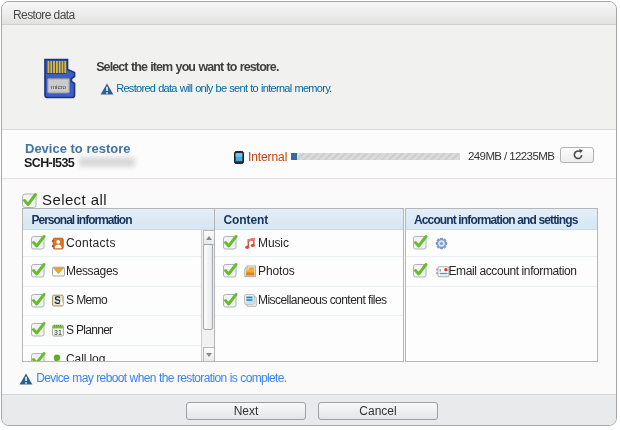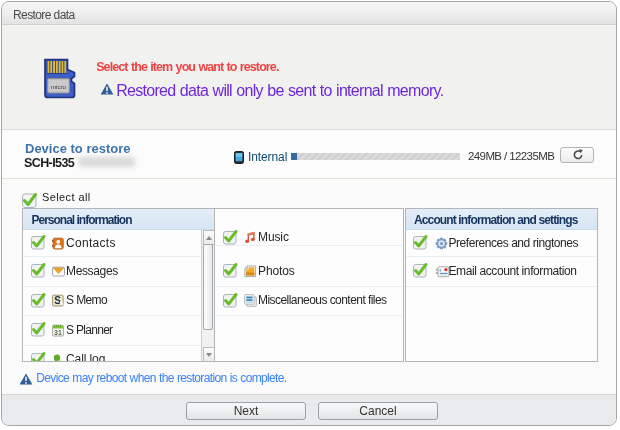--- a/index.html
+++ b/index.html
@@ -6,37 +6,37 @@
 html,body { width:620px; height:430px; background:#fff; font-family:"Liberation Sans",sans-serif; overflow:hidden; }
 #win { position:absolute; left:1px; top:1px; width:616px; height:425px; background:#fafafa; border:1px solid #a6a6a6; border-radius:8px; overflow:hidden; }
 .abs { position:absolute; }
 
 
 #titlebar { position:absolute; left:0; top:0; width:100%; height:23px; background:linear-gradient(#f6f6f6, #ededed 55%, #e2e2e2); border-bottom:1px solid #d0d0d0; }
 #titletext { position:absolute; left:11px; top:6px; font-size:12px; color:#4a4a4a; letter-spacing:-0.6px; }
 
 
 #hdr { position:absolute; left:0; top:23px; width:100%; height:105px; background:#f1f1f0; border-bottom:1px solid #dadada; }
-#t1 { position:absolute; left:94.2px; top:58px; font-size:12.5px; font-weight:bold; color:#ef4444; letter-spacing:-0.9px; word-spacing:0.7px; }
-#t2 { position:absolute; left:114.2px; top:80px; font-size:16px; color:#6d28d9; letter-spacing:-0.7px; word-spacing:0.6px; }
+#t1 { position:absolute; left:94.2px; top:58px; font-size:12.5px; font-weight:bold; color:#404040; letter-spacing:-0.9px; word-spacing:0.7px; }
+#t2 { position:absolute; left:114.2px; top:80px; font-size:11px; color:#0369a1; letter-spacing:-0.7px; word-spacing:0.6px; }
 
 
 #dev { position:absolute; left:0; top:128px; width:100%; height:49px; background:#fcfcfc; border-bottom:1px solid #e7e2d6; }
 #devtitle { position:absolute; left:23px; top:139px; font-size:13px; font-weight:bold; color:#3f74a9; }
 #devmodel { position:absolute; left:22px; top:154px; font-size:12.5px; font-weight:bold; color:#1c1c1c; letter-spacing:-0.6px; }
 #devblur { position:absolute; left:77px; top:155px; width:56px; height:10px; background:#d9d9d9; border-radius:2px; filter:blur(2.5px); }
-#internal { position:absolute; left:246px; top:148px; font-size:12px; color:#0c4a6e; letter-spacing:-0.1px; }
+#internal { position:absolute; left:246px; top:148px; font-size:12px; color:#c2410c; letter-spacing:-0.1px; }
 #pbar { position:absolute; left:289px; top:151px; width:169px; height:7px; background:repeating-linear-gradient(135deg,#dadada 0 3px,#cecece 3px 5px); border-radius:1px; }
 #pfill { position:absolute; left:0; top:0; width:6px; height:7px; background:#336aa0; }
 #mbtext { position:absolute; left:466px; top:147.5px; font-size:11.5px; color:#333; letter-spacing:-0.6px; }
 #refreshbtn { position:absolute; left:558px; top:145px; width:34px; height:16px; background:linear-gradient(#fdfdfd,#ececec); border:1px solid #b3b3b3; border-radius:3px; }
 
 
 #selall-cb { position:absolute; left:19.5px; top:189.5px; }
-#selall-txt { position:absolute; left:40px; top:188.5px; font-size:11px; color:#1c1c1c; letter-spacing:0.4px; }
+#selall-txt { position:absolute; left:40px; top:188.5px; font-size:15px; color:#1c1c1c; letter-spacing:0.4px; }
 
 
 .tbox { position:absolute; top:206px; height:154px; background:#fdfdfd; border:1px solid #b5b5b5; overflow:hidden; }
 #box1 { left:20px; width:193px; }
 #box2 { left:212px; width:189.5px; }
 #box3 { left:402.5px; width:193.5px; }
 .thead { position:absolute; left:0; top:0; width:100%; height:21px; background:linear-gradient(#e3eef8,#d7e6f3); border-bottom:1px solid #c9dcec; }
 .thead span { position:absolute; left:8.5px; top:3.5px; font-size:12px; font-weight:bold; color:#17335f; white-space:nowrap; }
 .row { position:absolute; left:0; width:100%; height:29.5px; border-bottom:1px solid #eaeff4; }
 .row .cb { position:absolute; left:7.5px; top:calc(50% - 8px); }
@@ -189,21 +189,24 @@
           <div class="tri-up"></div>
         </div>
       <div id="sthumb"></div>
       <div class="sbtn" style="bottom:0; left:0.5px;">
           <div class="tri-dn"></div>
         </div>
     </div>
   </div>
 
   <div class="tbox" id="box2">
-    <div class="row" style="top:21px; height:16px;">
+    <div class="thead">
+        <span style="letter-spacing:-0.1px;">Content</span>
+      </div>
+    <div class="row" style="top:21px; height:27px;">
       <svg class="cb" width="17" height="15" viewBox="0 0 17 15">
           <rect x="0.5" y="1.5" width="12.5" height="12.5" rx="2" fill="#f2f2f2" stroke="#a9b4c0"></rect>
           <path d="M2.5 7.5 L5.7 11 L13 1.5" fill="none" stroke="#68bd2b" stroke-width="2.9" stroke-linecap="round" stroke-linejoin="round"></path>
         </svg>
       <svg class="icon" width="12" height="13" viewBox="0 0 12 13">
         <path d="M3.6 2.6 L10.6 0.8 L10.6 8 L9.2 8 L9.2 3.4 L5 4.5 L5 9.8 L3.6 9.8 Z" fill="#dd4f33"></path>
         <ellipse cx="3.2" cy="10.2" rx="2" ry="1.7" fill="#dd4f33"></ellipse>
         <ellipse cx="8.8" cy="8.4" rx="2" ry="1.7" fill="#dd4f33"></ellipse>
         <path d="M3.6 2.6 L10.6 0.8 L10.6 3 L3.6 4.8 Z" fill="#e87a62"></path>
       </svg>
@@ -251,21 +254,20 @@
         <g fill="#7d9cc4">
           <rect x="4.9" y="0.7" width="3.2" height="11.6" rx="0.8"></rect>
           <rect x="0.7" y="4.9" width="11.6" height="3.2" rx="0.8"></rect>
           <rect x="4.9" y="0.7" width="3.2" height="11.6" rx="0.8" transform="rotate(45 6.5 6.5)"></rect>
           <rect x="4.9" y="0.7" width="3.2" height="11.6" rx="0.8" transform="rotate(-45 6.5 6.5)"></rect>
         </g>
         <circle cx="6.5" cy="6.5" r="4.3" fill="#7d9cc4"></circle>
         <circle cx="6.5" cy="6.5" r="3.2" fill="#dce6f1"></circle>
         <circle cx="6.5" cy="6.5" r="1.5" fill="#7d9cc4"></circle>
       </svg>
-      <span class="lbl" style="letter-spacing:-0.45px;">Preferences and ringtones</span>
     </div>
     <div class="row" style="top:48px;">
       <svg class="cb" width="17" height="15" viewBox="0 0 17 15">
           <rect x="0.5" y="1.5" width="12.5" height="12.5" rx="2" fill="#f2f2f2" stroke="#a9b4c0"></rect>
           <path d="M2.5 7.5 L5.7 11 L13 1.5" fill="none" stroke="#68bd2b" stroke-width="2.9" stroke-linecap="round" stroke-linejoin="round"></path>
         </svg>
       <svg class="icon" width="15" height="12" viewBox="0 0 15 13" style="top:calc(50% - 5.5px);">
         <rect x="0.4" y="2.8" width="2.8" height="2.2" fill="#b0aca6"></rect>
         <rect x="0.4" y="6.6" width="2.8" height="2.2" fill="#b0aca6"></rect>
         <rect x="2.6" y="0.8" width="11.8" height="10.8" rx="1.6" fill="#fdfdfd" stroke="#b0aca6" stroke-width="1.1"></rect>

